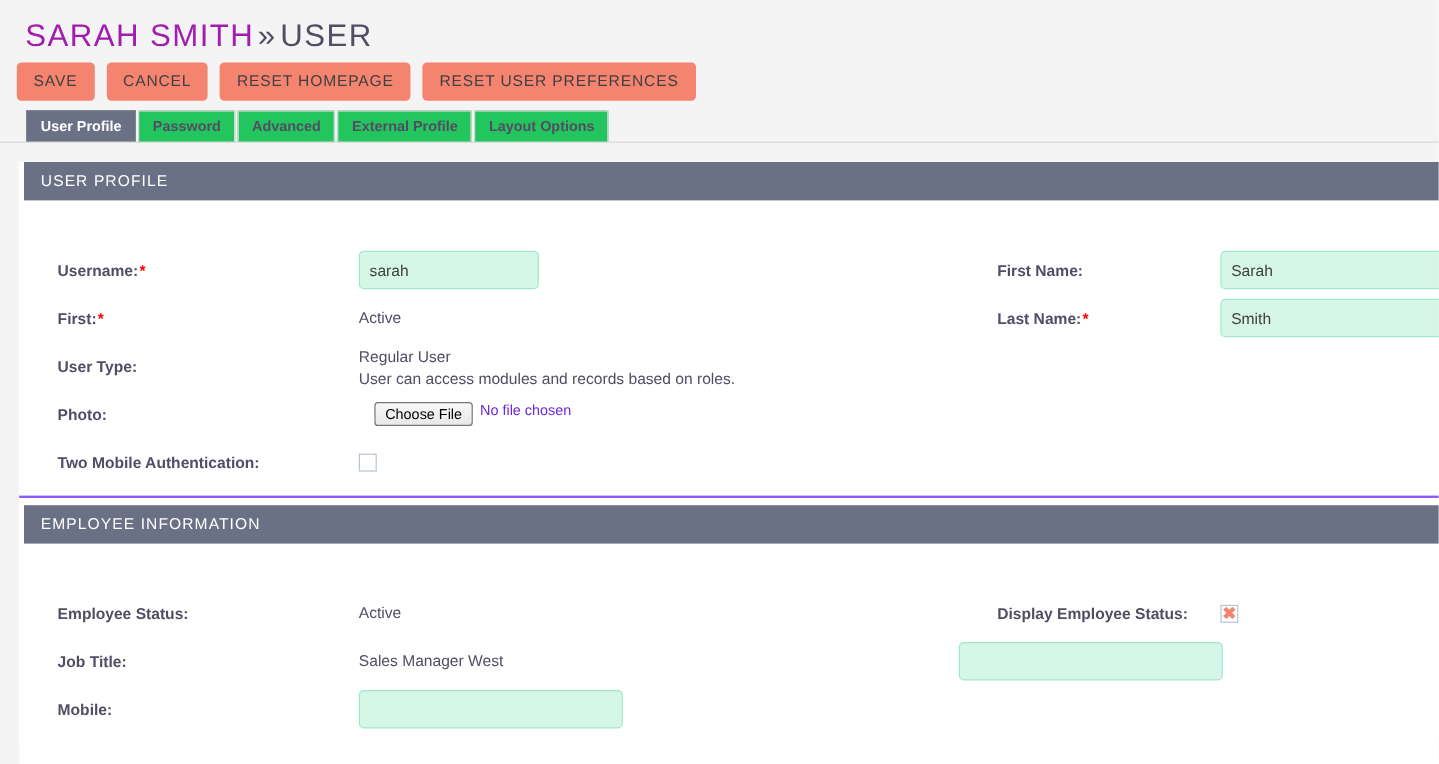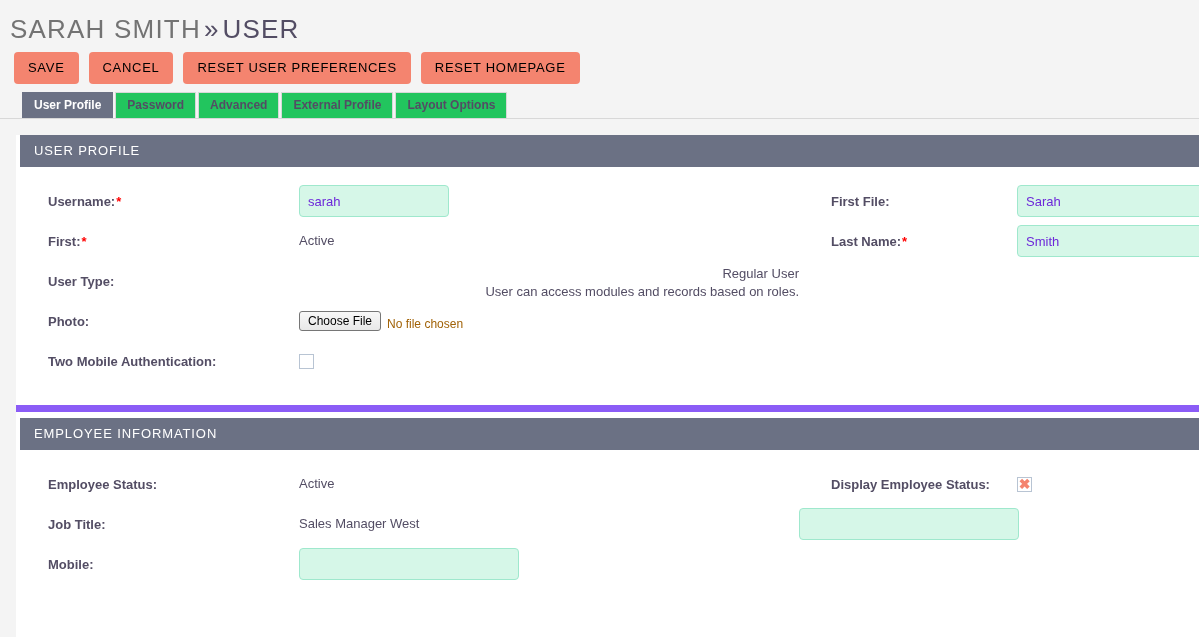--- a/index.html
+++ b/index.html
@@ -23,35 +23,35 @@
     padding: 14px 0 0 10px;
     height: 52px;
   }
   .page-title {
     font-size: 26px;
     font-weight: 400;
     letter-spacing: 1.2px;
     line-height: 30px;
     white-space: nowrap;
   }
-  .title-record { color: #737373; }
+  .title-record { color: #a21caf; margin-left: 11px; }
   .title-sep    { color: #534D64; padding: 0 3px; }
   .title-action { color: #534D64; }
 
   
   .action-bar {
     padding-left: 14px;
     height: 40px;
     display: flex;
     align-items: flex-start;
     gap: 10px;
   }
   .btn {
     background: #F4846F;
-    color: #000000;
+    color: #404040;
     border: none;
     border-radius: 4px;
     font-family: "Liberation Sans", sans-serif;
     font-size: 13px;
     letter-spacing: 0.7px;
     padding: 0 14px;
     height: 32px;
     line-height: 30px;
     cursor: pointer;
     white-space: nowrap;
@@ -87,39 +87,39 @@
   }
 
   
   .content {
     margin: 16px 0 0 16px;
     background: #FFFFFF;
     width: 1183px;
     min-height: 600px;
   }
   .panel { background: #FFFFFF; padding-bottom: 6px; }
-  .panel + .panel { border-top: 7px solid #8b5cf6; margin-top: 18px; }
+  .panel + .panel { border-top: 2px solid #8b5cf6; margin-top: 2px; }
 
   .panel-header {
     background: #6B7184;
     color: #FFFFFF;
     font-size: 13px;
     letter-spacing: 0.9px;
     height: 32px;
     line-height: 32px;
     padding-left: 14px;
     margin: 6px 0 0 4px;
     white-space: nowrap;
   }
 
   
   .field-grid {
     display: grid;
     grid-template-columns: 283px 500px 218px 400px;
-    padding-top: 14px;
+    padding-top: 38px;
   }
   .row-label {
     font-weight: bold;
     font-size: 13px;
     color: #534D64;
     padding-left: 32px;
     display: flex;
     align-items: center;
     min-height: 40px;
     white-space: nowrap;
@@ -127,36 +127,36 @@
   .req { color: #FF0000; font-weight: bold; margin-left: 1px; }
 
   .row-value {
     min-height: 40px;
     display: flex;
     flex-direction: column;
     justify-content: center;
     font-size: 13px;
     color: #534D64;
   }
-  .row-value.top { justify-content: flex-start; padding-top: 4px; align-items: flex-end; }
+  .row-value.top { justify-content: flex-start; padding-top: 4px; }
 
   .static-val { line-height: 18px; white-space: nowrap; }
   .static-sub { line-height: 18px; white-space: nowrap; }
 
   
   .tinput {
     background: #D6F7E8;
     border: 1px solid #9FE8CD;
     border-radius: 4px;
     height: 32px;
     width: 150px;
     padding: 0 8px;
     font-family: "Liberation Sans", sans-serif;
     font-size: 13px;
-    color: #6d28d9;
+    color: #404040;
     outline: none;
   }
   .tinput.wide { width: 220px; }
 
   
   .cbox {
     width: 15px;
     height: 15px;
     border: 1px solid #B8C4D3;
     background: #FFFFFF;
@@ -167,48 +167,48 @@
     position: relative;
   }
   .cbox .xmark {
     color: #F4846F;
     font-size: 14px;
     font-weight: bold;
     line-height: 13px;
   }
 
   
-  .file-row { display: flex; align-items: flex-end; gap: 6px; }
+  .file-row { display: flex; align-items: flex-start; gap: 6px; margin-left: 13px; }
   .file-btn {
     font-family: "Liberation Sans", sans-serif;
     font-size: 12px;
     color: #000000;
     background: linear-gradient(#F8F8F8, #E8E8E8);
     border: 1px solid #767676;
     border-radius: 3px;
     padding: 2px 8px;
     cursor: pointer;
     white-space: nowrap;
   }
-  .file-name { font-size: 12px; color: #a16207; white-space: nowrap; }
+  .file-name { font-size: 12px; color: #6d28d9; white-space: nowrap; }
 </style>
 </head>
 <body>
 
 <div class="page-header">
   <div class="page-title">
     <span class="title-record">SARAH SMITH</span><span class="title-sep">»</span><span class="title-action">USER</span>
   </div>
 </div>
 
 <div class="action-bar">
   <button class="btn">SAVE</button>
   <button class="btn">CANCEL</button>
+  <button class="btn">RESET HOMEPAGE</button>
   <button class="btn">RESET USER PREFERENCES</button>
-  <button class="btn">RESET HOMEPAGE</button>
 </div>
 
 <div class="tab-bar">
   <div class="tab active">User Profile</div>
   <div class="tab">Password</div>
   <div class="tab">Advanced</div>
   <div class="tab">External Profile</div>
   <div class="tab">Layout Options</div>
 </div>
 
@@ -220,21 +220,21 @@
     <div class="field-grid">
 
       <div class="row-label">
         <span>Username:</span>
           <span class="req">*</span>
       </div>
       <div class="row-value">
         <input class="tinput" type="text" value="sarah" style="">
       </div>
       <div class="row-label">
-        <span>First File:</span>
+        <span>First Name:</span>
       </div>
       <div class="row-value">
         <input class="tinput wide" type="text" value="Sarah" style="">
       </div>
 
       <div class="row-label">
         <span>First:</span>
           <span class="req">*</span>
       </div>
       <div class="row-value">

